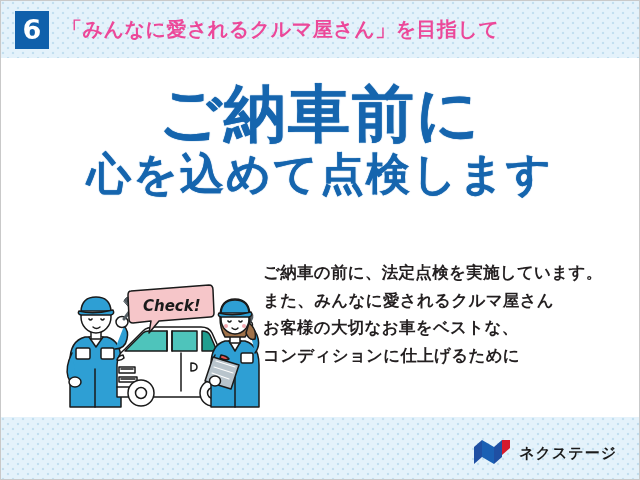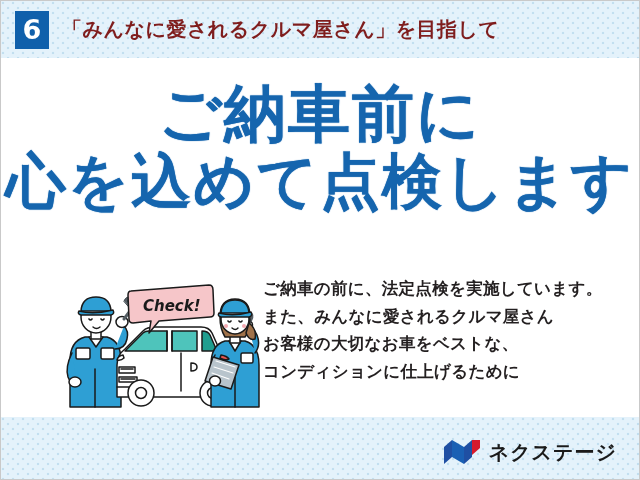--- a/index.html
+++ b/index.html
@@ -39,47 +39,47 @@
     background:#1060ab;
     color:#ffffff;
     display:flex;align-items:center;justify-content:center;
     font-size:27px;font-weight:bold;line-height:1;
     font-family:"DejaVu Sans",sans-serif;
     letter-spacing:0;
     flex:none;
   }
   #header-title{
     margin-left:13px;
-    color:#7f1d1d;
+    color:#ec4899;
     font-size:20px;
     font-weight:bold;
     letter-spacing:.5px;
     white-space:nowrap;
   }
 
   
   #headline{
     position:absolute;top:78px;left:0;right:0;
     text-align:center;
     color:#1565ae;
     font-weight:bold;
     letter-spacing:2px;
     line-height:1.13;
   }
   .headline-line{
     display:block;
     font-size:62px;
     text-shadow:0 0 1px #1565ae;
   }
-  #headline-line-2{font-size:60px;font-family:Liberation Serif, serif;}
+  #headline-line-2{font-size:44px;}
 
   
   #body-copy{
     position:absolute;
-    top:274px;left:262px;width:360px;
+    top:258px;left:262px;width:360px;
     color:#231f20;
     font-size:16.5px;
     line-height:1.67;
     font-weight:600;
     letter-spacing:.3px;
   }
   #body-copy .line{display:block;white-space:nowrap;}
   #body-note{
     display:block;white-space:nowrap;
     font-size:14.5px;
@@ -97,21 +97,21 @@
 
   
   #footer-logo{
     position:absolute;
     right:22px;bottom:14px;
     display:flex;align-items:center;gap:8px;
   }
   #logo-mark{width:38px;height:26px;display:block;}
   #logo-text{
     color:#1a1a1a;
-    font-size:20px;
+    font-size:15px;
     font-weight:bold;
     letter-spacing:1px;
     line-height:1;
   }
 </style>
 </head>
 <body>
 
 <div id="banner">
 

